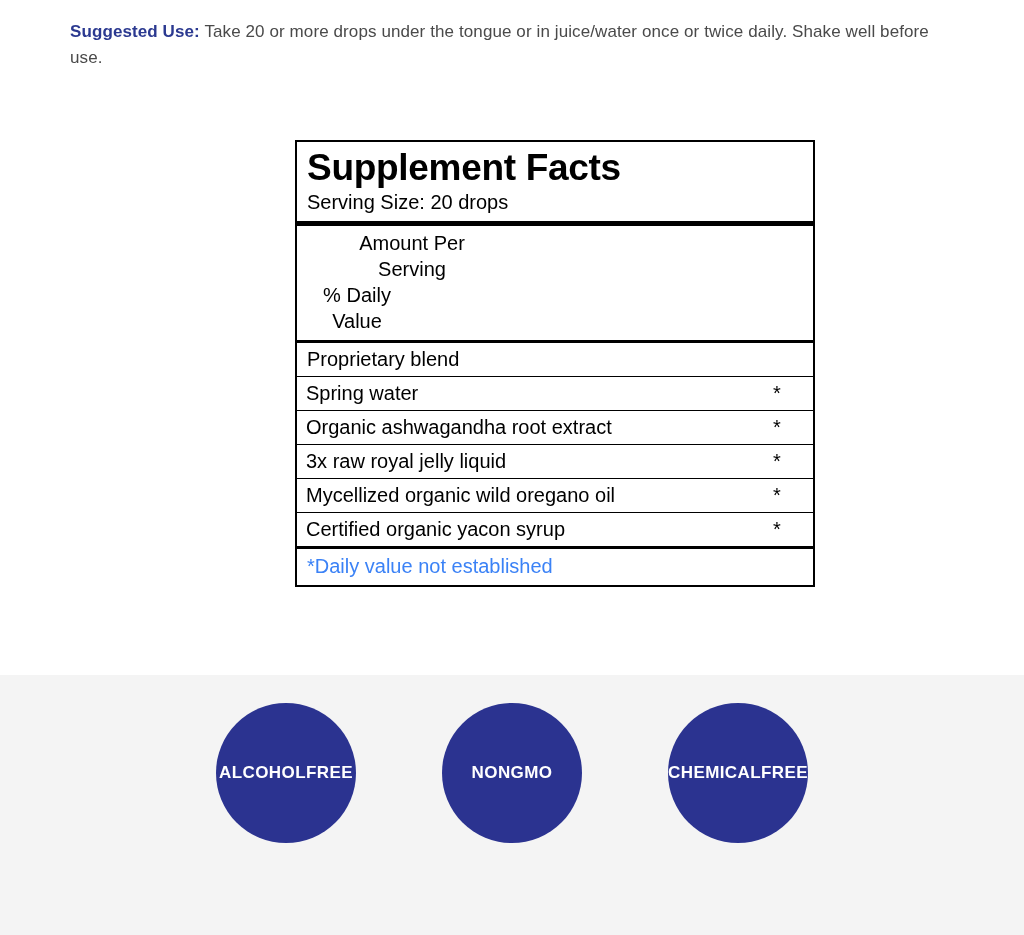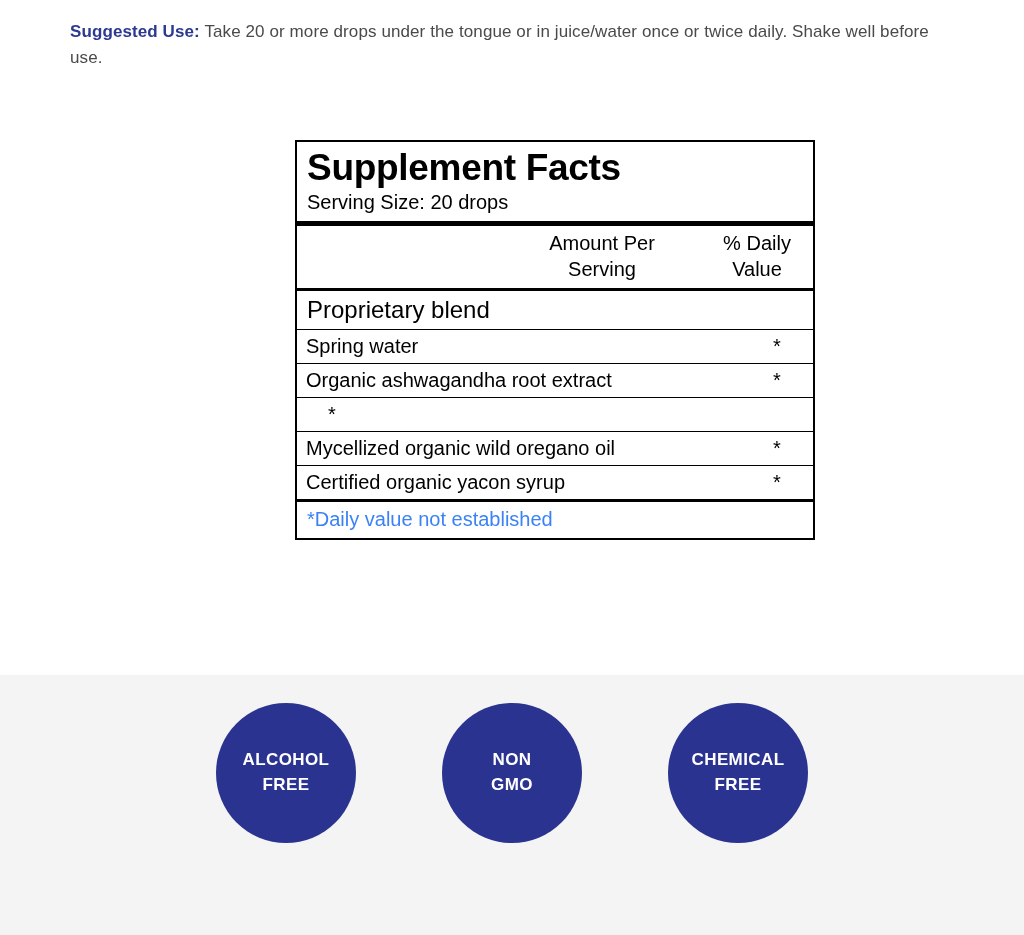--- a/index.html
+++ b/index.html
@@ -73,31 +73,32 @@
     height: 0;
   }
   .head-row {
     display: flex;
     justify-content: flex-end;
     align-items: flex-start;
     padding: 4px 6px 6px 10px;
     font-size: 20px;
     line-height: 1.3;
     color: #000;
+    flex-direction: column;
   }
   .head-amount {
     text-align: center;
     width: 210px;
   }
   .head-dv {
     text-align: center;
     width: 100px;
   }
   .blend-row {
-    font-size: 24px;
+    font-size: 20px;
     padding: 5px 10px 5px 10px;
     color: #000;
   }
   .ing-row {
     display: flex;
     align-items: center;
     font-size: 20px;
     padding: 5px 10px 5px 9px;
     color: #000;
   }
@@ -132,21 +133,21 @@
     justify-content: center;
     gap: 86px;
   }
   .badge {
     width: 140px;
     height: 140px;
     border-radius: 50%;
     background: #2b3390;
     color: #ffffff;
     display: flex;
-    flex-direction: column;
+    flex-direction: row;
     align-items: center;
     justify-content: center;
     font-size: 17px;
     font-weight: bold;
     letter-spacing: 0.4px;
     line-height: 1.45;
     text-align: center;
   }
 </style>
 </head>
@@ -187,20 +188,21 @@
     </div>
 
     <div class="rule-thin"></div>
     <div class="ing-row">
       <span class="ing-name">Organic ashwagandha root extract</span>
       <span class="ing-star">*</span>
     </div>
 
     <div class="rule-thin"></div>
     <div class="ing-row">
+      <span class="ing-name">3x raw royal jelly liquid</span>
       <span class="ing-star">*</span>
     </div>
 
     <div class="rule-thin"></div>
     <div class="ing-row">
       <span class="ing-name">Mycellized organic wild oregano oil</span>
       <span class="ing-star">*</span>
     </div>
 
     <div class="rule-thin"></div>

